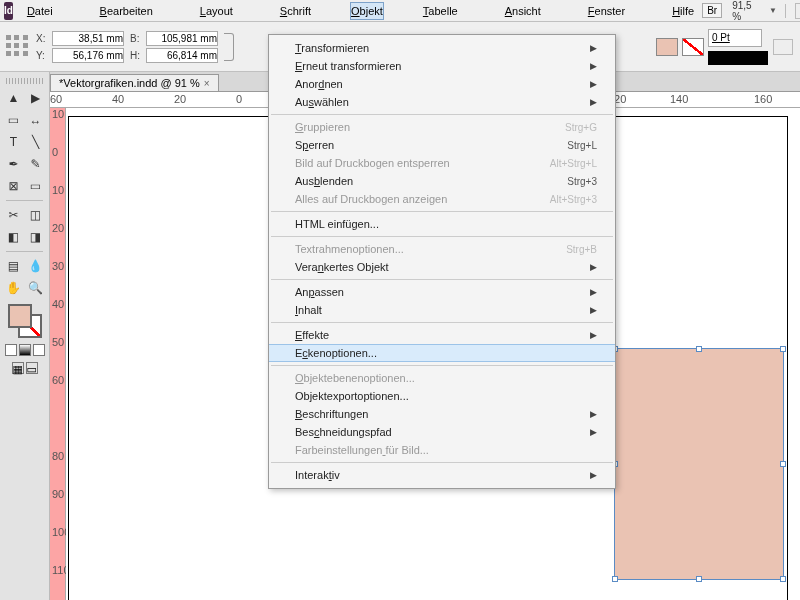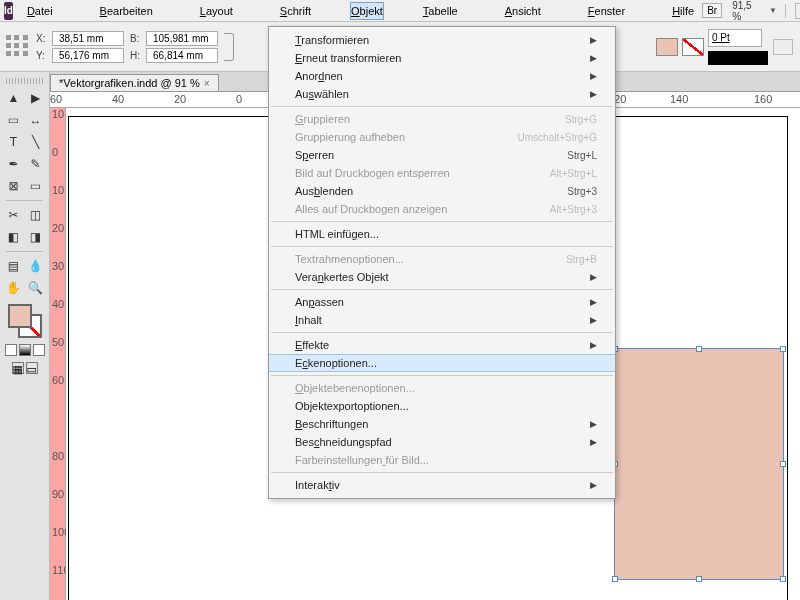--- a/index.html
+++ b/index.html
@@ -12,21 +12,21 @@
 .menu-right { margin-left: auto; display: flex; align-items: center; gap: 4px; }
 .br-btn { border: 1px solid #aaa; padding: 1px 4px; background: #f5f5f5; font-size: 10px; }
 .zoom { font-size: 10px; color: #333; padding: 0 6px; }
 .toolbar-btn { width: 20px; height: 16px; border: 1px solid #bbb; background: #eee; margin: 0 1px; }
 .controlbar { background: #efefef; height: 50px; border-bottom: 1px solid #c0c0c0; display: flex; align-items: center; padding: 2px 6px; gap: 6px; }
 .ref-grid { width: 24px; height: 24px; display: grid; grid-template-columns: repeat(3,1fr); grid-template-rows: repeat(3,1fr); gap: 1px; }
 .ref-grid span { background: #999; width: 5px; height: 5px; }
 .coords { display: flex; flex-direction: column; gap: 2px; }
 .coord-row { display: flex; align-items: center; gap: 2px; }
 .coord-row label { font-size: 10px; width: 14px; color: #444; }
-.coord-row input { width: 72px; font-size: 10px; padding: 1px 6px; border: 1px solid #aaa; }
+.coord-row input { width: 72px; font-size: 10px; padding: 1px 0; border: 1px solid #aaa; text-align: right; }
 .link-icon { width: 10px; height: 28px; border: 1px solid #999; border-left: none; border-radius: 0 3px 3px 0; }
 .ctrl-right { margin-left: auto; display: flex; align-items: center; gap: 4px; }
 .swatch { width: 22px; height: 18px; background: #eac3b3; border: 1px solid #888; }
 .swatch2 { width: 22px; height: 18px; background: #fff; border: 1px solid #888; position: relative; }
 .swatch2::after { content:''; position:absolute; left:0; top:0; right:0; bottom:0; background: linear-gradient(to top right, transparent 45%, red 45%, red 55%, transparent 55%); }
 .stroke-sel { width: 54px; height: 18px; border: 1px solid #aaa; font-size: 10px; padding: 1px 3px; text-decoration: underline; }
 .stroke-line { width: 60px; height: 14px; background: #000; margin-top: 2px; }
 .main { position: absolute; top: 72px; left: 0; right: 0; bottom: 0; display: flex; }
 .toolbox { width: 50px; background: #e3e3e3; border-right: 1px solid #bbb; padding-top: 6px; }
 .tool-grip { height: 6px; background: repeating-linear-gradient(90deg,#aaa,#aaa 1px,transparent 1px,transparent 3px); margin: 0 6px 4px; }
@@ -47,21 +47,21 @@
 .canvas-wrap { flex: 1; display: flex; overflow: hidden; }
 .ruler-v { width: 16px; background: #fca5a5; border-right: 1px solid #aaa; position: relative; font-size: 8px; color: #555; }
 .ruler-v span { position: absolute; left: 2px; }
 .canvas { flex: 1; background: #fff; position: relative; overflow: hidden; }
 .page { position: absolute; top: 8px; left: 2px; width: 720px; height: 560px; border: 1px solid #000; }
 .rect { position: absolute; top: 240px; left: 548px; width: 170px; height: 232px; background: #eac3b3; border: 1px solid #5a8bc4; }
 .handle { position: absolute; width: 6px; height: 6px; background: #fff; border: 1px solid #5a8bc4; }
 .h-tl{top:-3px;left:-3px}.h-tr{top:-3px;right:-3px}.h-bl{bottom:-3px;left:-3px}.h-br{bottom:-3px;right:-3px}
 .h-tm{top:-3px;left:50%;margin-left:-3px}.h-bm{bottom:-3px;left:50%;margin-left:-3px}
 .h-ml{left:-3px;top:50%;margin-top:-3px}.h-mr{right:-3px;top:50%;margin-top:-3px}
-.dropdown { position: absolute; top: 26px; left: 268px; width: 348px; background: #f4f4f4; border: 1px solid #9a9a9a; box-shadow: 2px 2px 6px rgba(0,0,0,0.25); z-index: 100; padding: 4px 0; }
+.dropdown { position: absolute; top: 34px; left: 268px; width: 348px; background: #f4f4f4; border: 1px solid #9a9a9a; box-shadow: 2px 2px 6px rgba(0,0,0,0.25); z-index: 100; padding: 4px 0; }
 .dd-item { display: flex; justify-content: space-between; align-items: center; padding: 3px 18px 3px 26px; font-size: 11px; color: #222; cursor: default; }
 .dd-item.disabled { color: #999; }
 .dd-item.highlight { background: #d9ebfb; border-top: 1px solid #9cc3e8; border-bottom: 1px solid #9cc3e8; padding-top: 2px; padding-bottom: 2px; }
 .dd-item .arrow { font-size: 9px; color: #444; }
 .dd-item .shortcut { font-size: 10px; color: #555; }
 .dd-item.disabled .shortcut { color: #bbb; }
 .dd-sep { height: 1px; background: #ccc; margin: 3px 2px; }
 .dd-item u { text-decoration: underline; }
 </style>
 </head>
@@ -262,24 +262,20 @@
     </div>
     <div class="dd-item">
       <span>Au<u>s</u>wählen</span>
       <span class="arrow">▶</span>
     </div>
     <div class="dd-sep"></div>
     <div class="dd-item disabled">
       <span><u>G</u>ruppieren</span>
       <span class="shortcut">Strg+G</span>
     </div>
-    <div class="dd-item disabled">
-      <span>Gruppierung aufheben</span>
-      <span class="shortcut">Umschalt+Strg+G</span>
-    </div>
     <div class="dd-item">
       <span>S<u>p</u>erren</span>
       <span class="shortcut">Strg+L</span>
     </div>
     <div class="dd-item disabled">
       <span>Bild auf Druckbogen entsperren</span>
       <span class="shortcut">Alt+Strg+L</span>
     </div>
     <div class="dd-item">
       <span>Aus<u>b</u>lenden</span>

